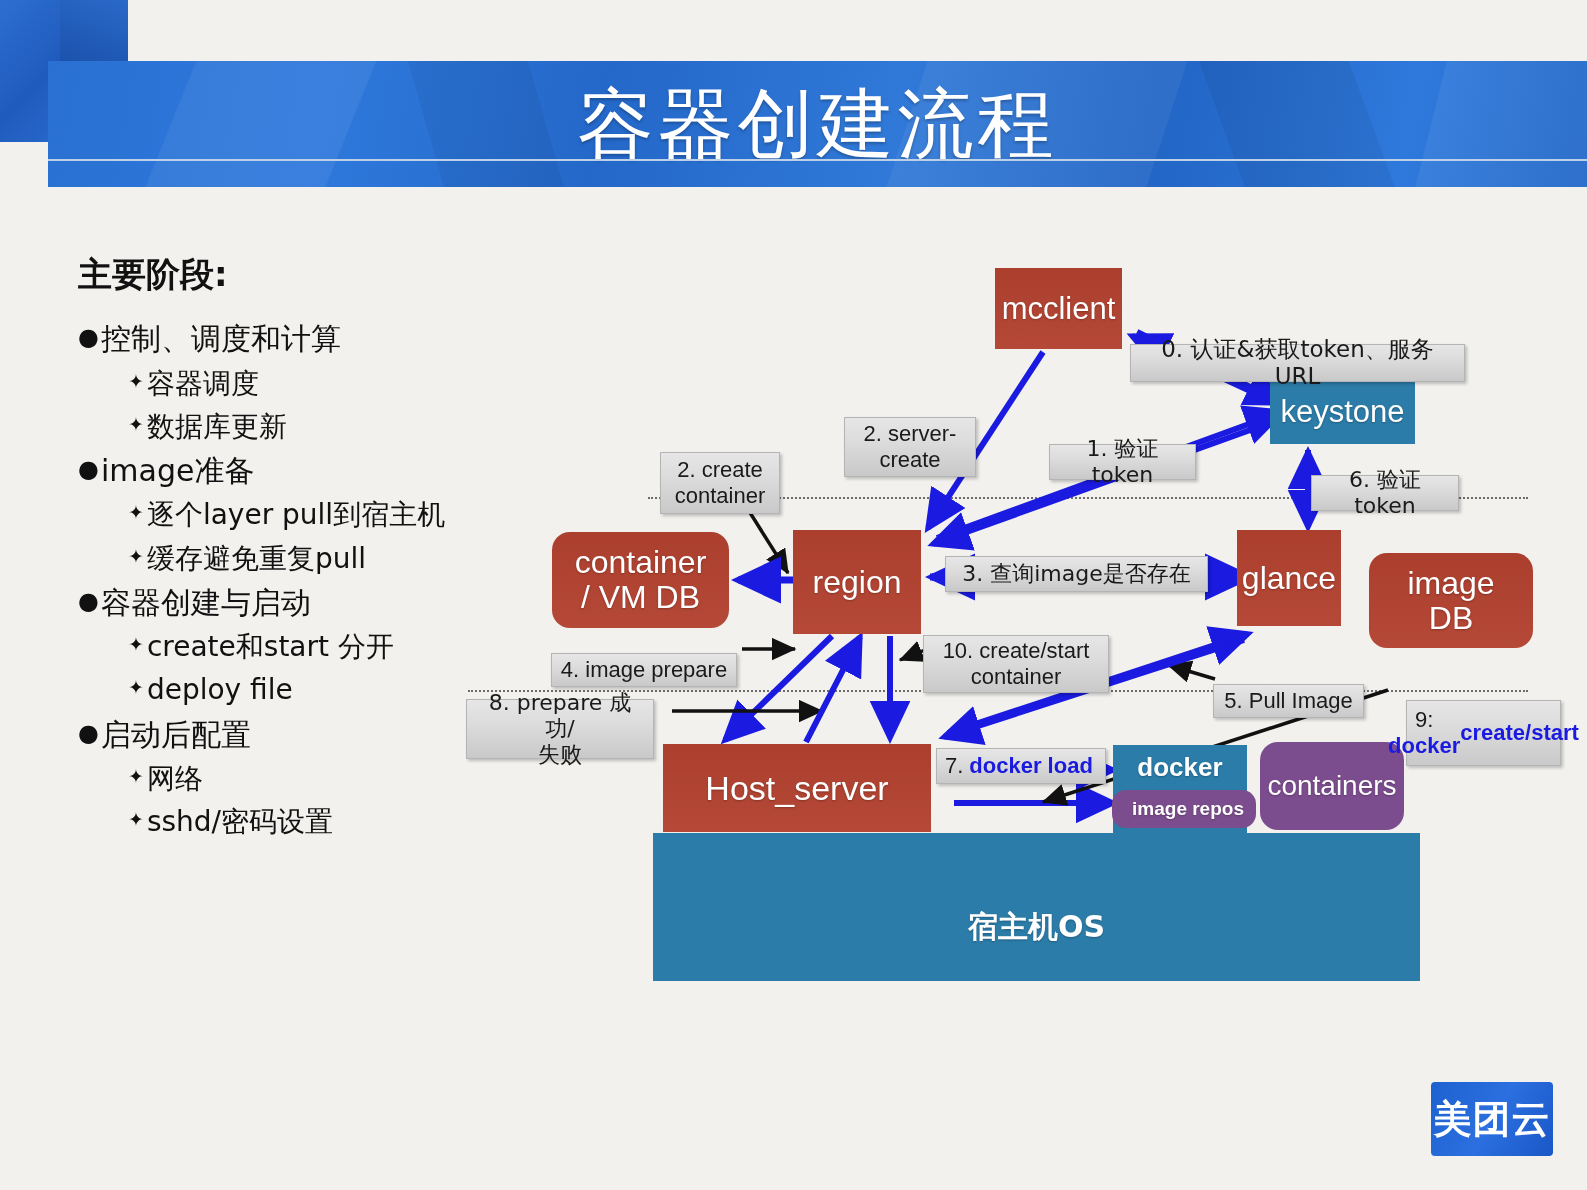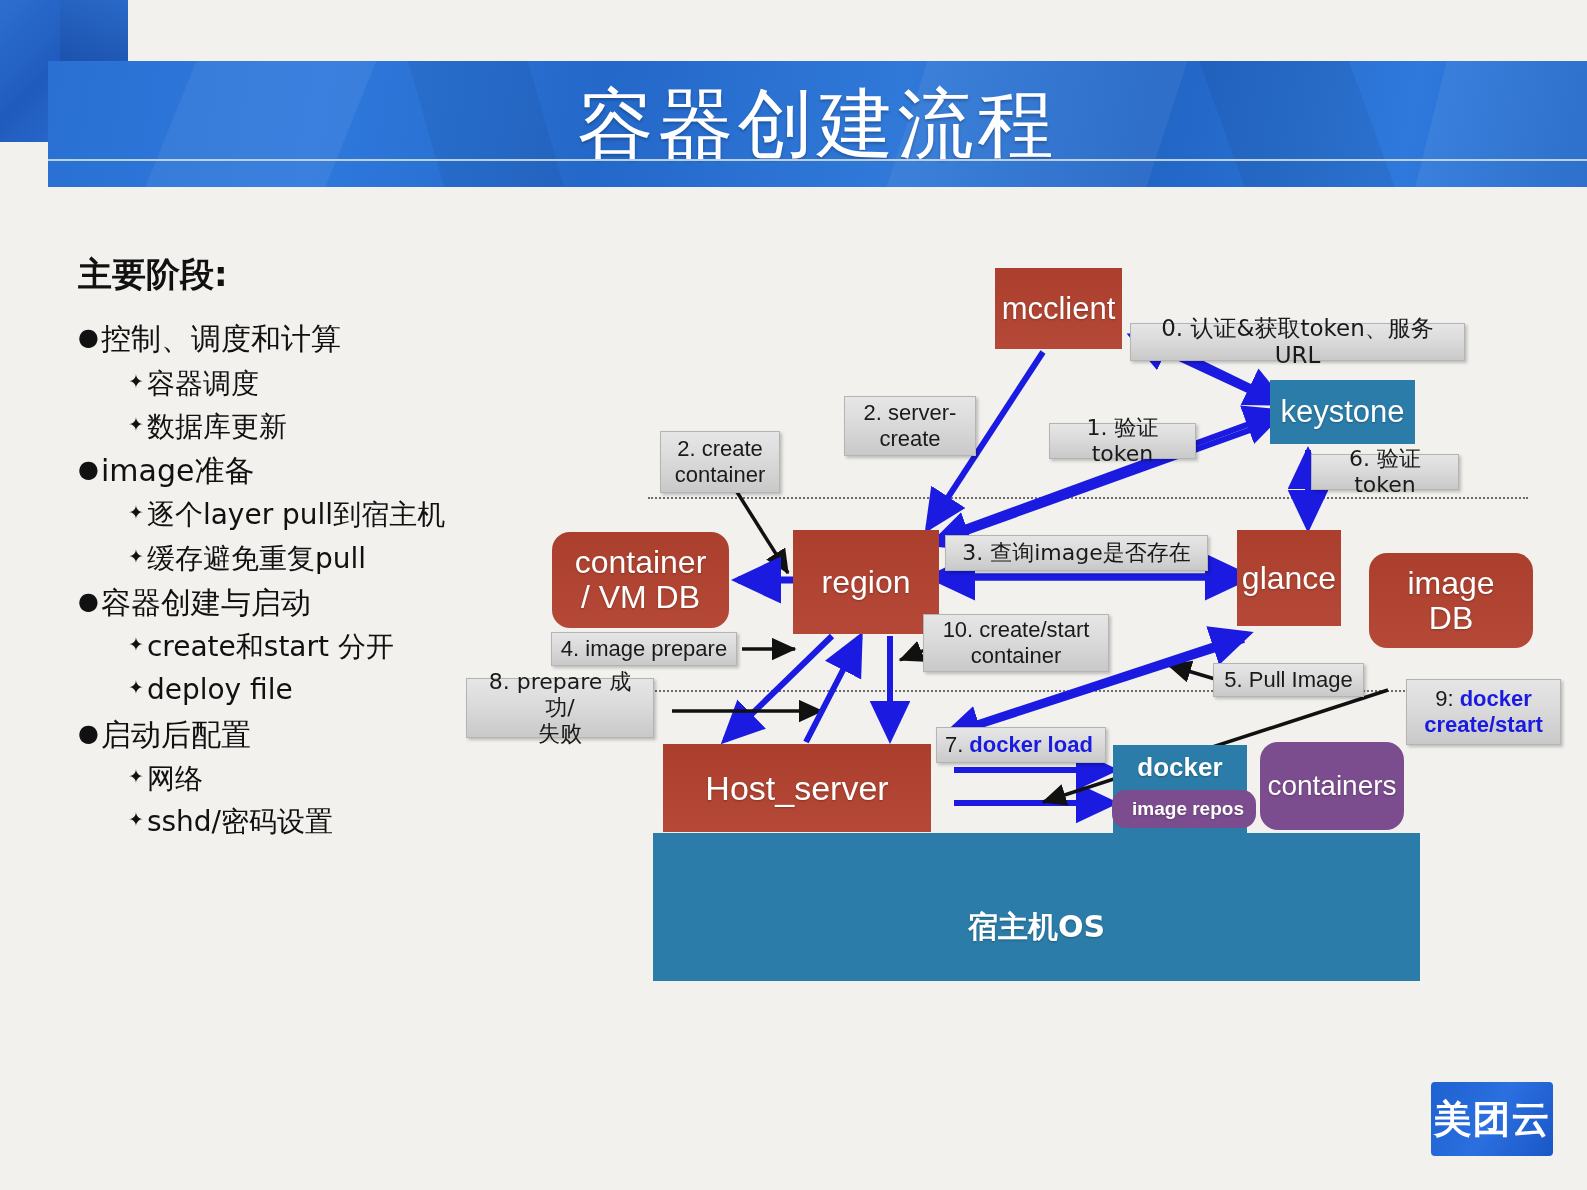--- a/index.html
+++ b/index.html
@@ -73,20 +73,21 @@
 
   .callout{
     position:absolute; box-sizing:border-box;
     background:linear-gradient(180deg,#e6e6e6 0%,#dcdcdc 40%,#c9c9c9 100%);
     border:1px solid #b4b4b4;
     box-shadow:2px 2px 3px rgba(0,0,0,.22);
     color:#1a1a1a; font-size:22px; line-height:1.18;
     display:flex; align-items:center; justify-content:center; text-align:center;
     padding:3px 8px;
     font-family:"Liberation Sans", sans-serif;
+    margin-top:21px;
   }
   .callout.cn{ font-family:"DejaVu Sans", sans-serif; }
   .callout b{ color:#1a1ae0; }
   .dotline{ position:absolute; height:0; border-top:2px dotted #6b6b6b; }
 
   
   #logo{
     position:absolute; left:1431px; top:1082px; width:122px; height:74px;
     background:linear-gradient(120deg,#1e62d0 0%,#2b6fe0 50%,#1a57c6 100%);
     border-radius:4px; display:flex; align-items:center; justify-content:center;
@@ -225,21 +226,21 @@
     <line x1="1388" y1="690" x2="1043" y2="802" stroke="#111" stroke-width="3.5" marker-end="url(#ahK)"></line>
   </svg>
 
   <div class="node red" style="left:995px; top:268px; width:127px; height:81px; font-size:31px;">mcclient</div>
 
   <div class="node blue" style="left:1270px; top:380px; width:145px; height:64px; font-size:31px;">keystone</div>
 
   <div class="node red rounded" style="left:552px; top:532px; width:177px; height:96px; font-size:32px; white-space:pre-line;">container
 / VM DB</div>
 
-  <div class="node red" style="left:793px; top:530px; width:146px; height:104px; font-size:32px;">region</div>
+  <div class="node red" style="left:793px; top:530px; width:128px; height:104px; font-size:32px;">region</div>
 
   <div class="node red" style="left:1237px; top:530px; width:104px; height:96px; font-size:32px;">glance</div>
 
   <div class="node red rounded" style="left:1369px; top:530px; width:164px; height:95px; font-size:32px; white-space:pre-line;margin-top:23px;">image
 DB</div>
 
   <div class="node red" style="left:663px; top:744px; width:268px; height:88px; font-size:34px;">Host_server</div>
 
   <div class="node blue" style="left:1113px; top:745px; width:134px; height:90px; font-size:26px; font-weight:bold; align-items:flex-start; padding-top:8px; box-sizing:border-box;">docker</div>
 
@@ -270,21 +271,21 @@
   <div class="callout cn" style="left:1311px; top:454px; width:148px; height:36px;">6. 验证token</div>
 
   <div class="callout" style="left:936px; top:727px; width:170px; height:36px; justify-content:flex-start; gap:6px;">
     <span>7.</span>
     <b>docker load</b>
   </div>
 
   <div class="callout cn" style="left:466px; top:678px; width:188px; height:60px; white-space:pre-line;">8. prepare 成功/
 失败</div>
 
-  <div class="callout" style="left:1406px; top:679px; width:155px; height:66px; flex-direction:column; line-height:1.2;">
+  <div class="callout" style="left:1406px; top:679px; width:155px; height:66px; flex-direction:row; line-height:1.2;">
     <span>
       <span>9:</span>
       <b>docker</b>
     </span>
     <b>create/start</b>
   </div>
 
   <div class="callout" style="left:923px; top:614px; width:186px; height:58px; white-space:pre-line;">10.   create/start
 container</div>
 

